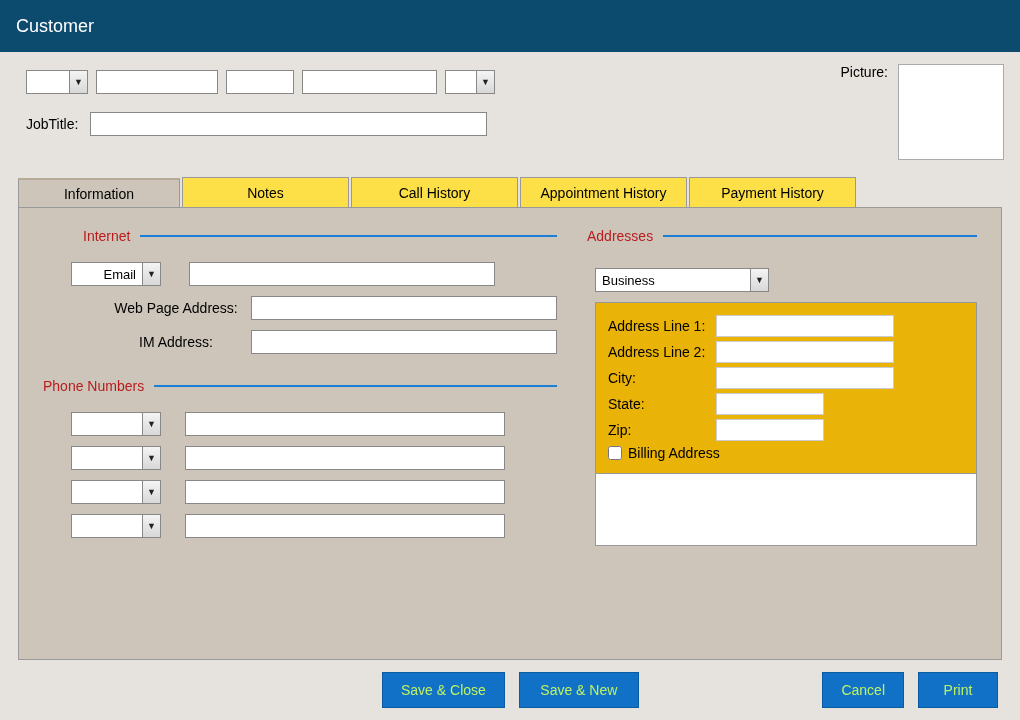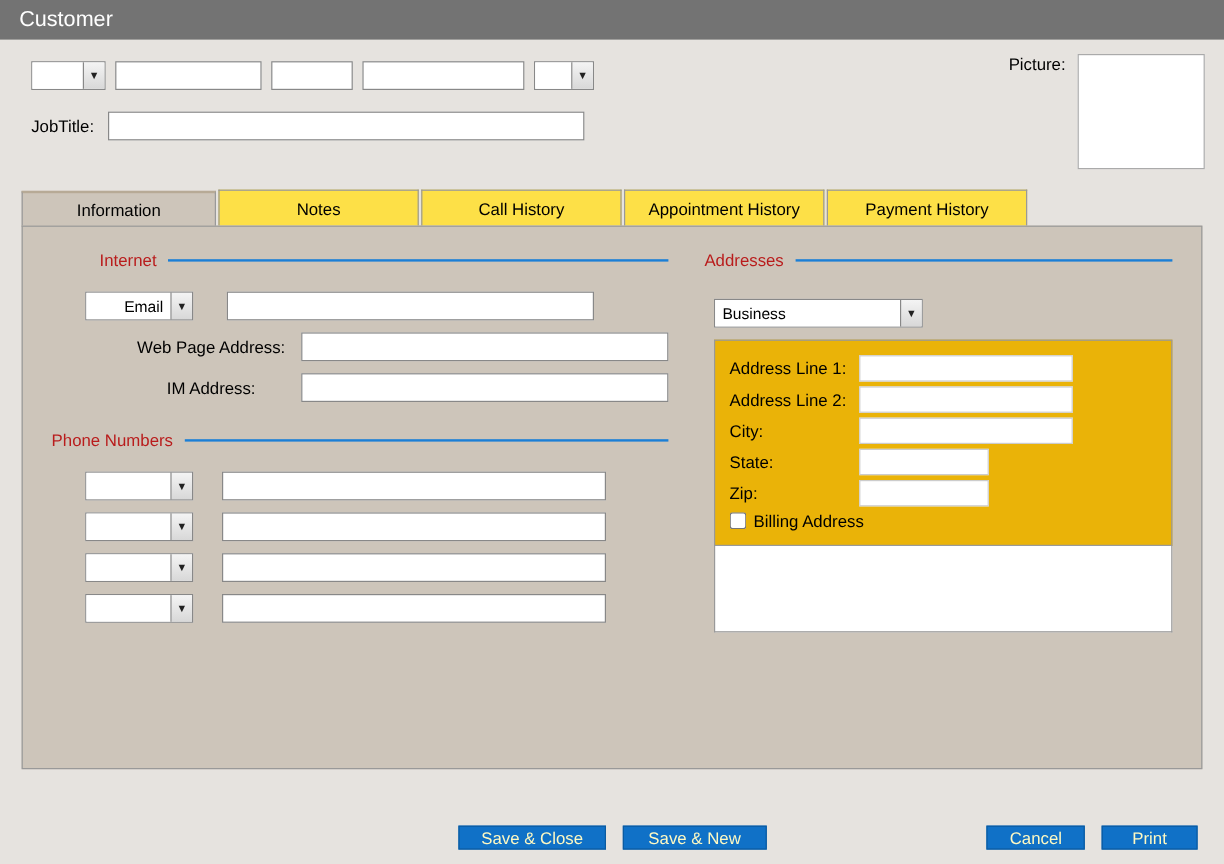--- a/index.html
+++ b/index.html
@@ -1,19 +1,19 @@
 <!DOCTYPE html>
 <html><head>
 <meta charset="utf-8">
 <style>
   * { box-sizing: border-box; margin: 0; padding: 0; font-family: "Segoe UI", Tahoma, sans-serif; }
   body { width: 1020px; height: 720px; background: #e6e3df; overflow: hidden; }
 
   .titlebar {
-    height: 33px; background: #737373; color: #fff;
+    height: 52px; background: #0c4a6e; color: #fff;
     display: flex; align-items: center; padding-left: 16px;
     font-size: 18px; font-weight: 300;
   }
 
   .top-area { padding: 18px 18px 0 26px; position: relative; height: 125px; }
 
   .name-row { display: flex; gap: 8px; align-items: center; }
 
   .combo {
     display: inline-flex; height: 24px;
@@ -100,21 +100,21 @@
     background: #fff; border: 1px solid #999; border-top: none;
     height: 72px;
   }
 
   .btn-bar {
     position: absolute; left: 0; right: 0; bottom: 12px;
     display: flex; gap: 14px; padding: 0 22px; justify-content: flex-end;
   }
   .btn-bar .spacer { flex: 1; }
   .btn {
-    height: 20px; background: #1071c7; color: #fef9c3; border: 1px solid #0b5ba0;
+    height: 36px; background: #1071c7; color: #bef264; border: 1px solid #0b5ba0;
     font-size: 14px; padding: 0 18px; cursor: pointer; min-width: 80px;
   }
   .btn.wide { min-width: 120px; }
   .btn-group-left { margin-left: 360px; display: flex; gap: 14px; }
   .btn-group-right { display: flex; gap: 14px; }
 </style>
 </head>
 <body>
 
 <div class="titlebar">

